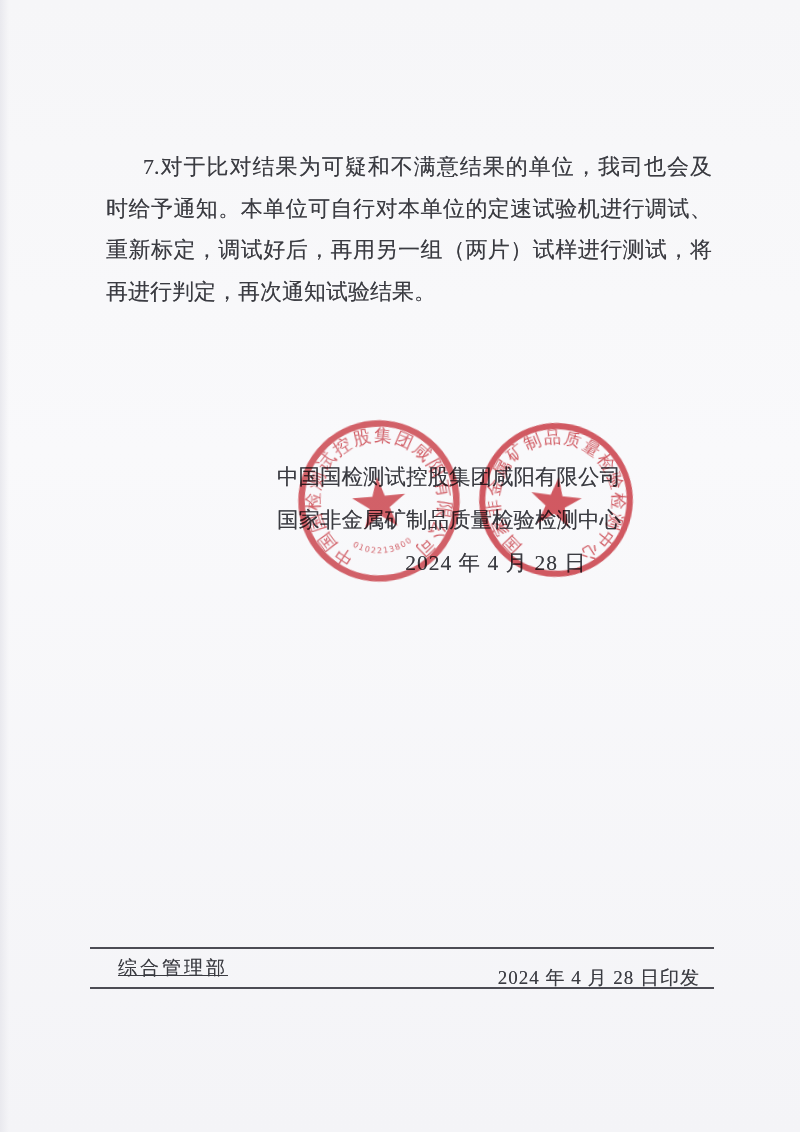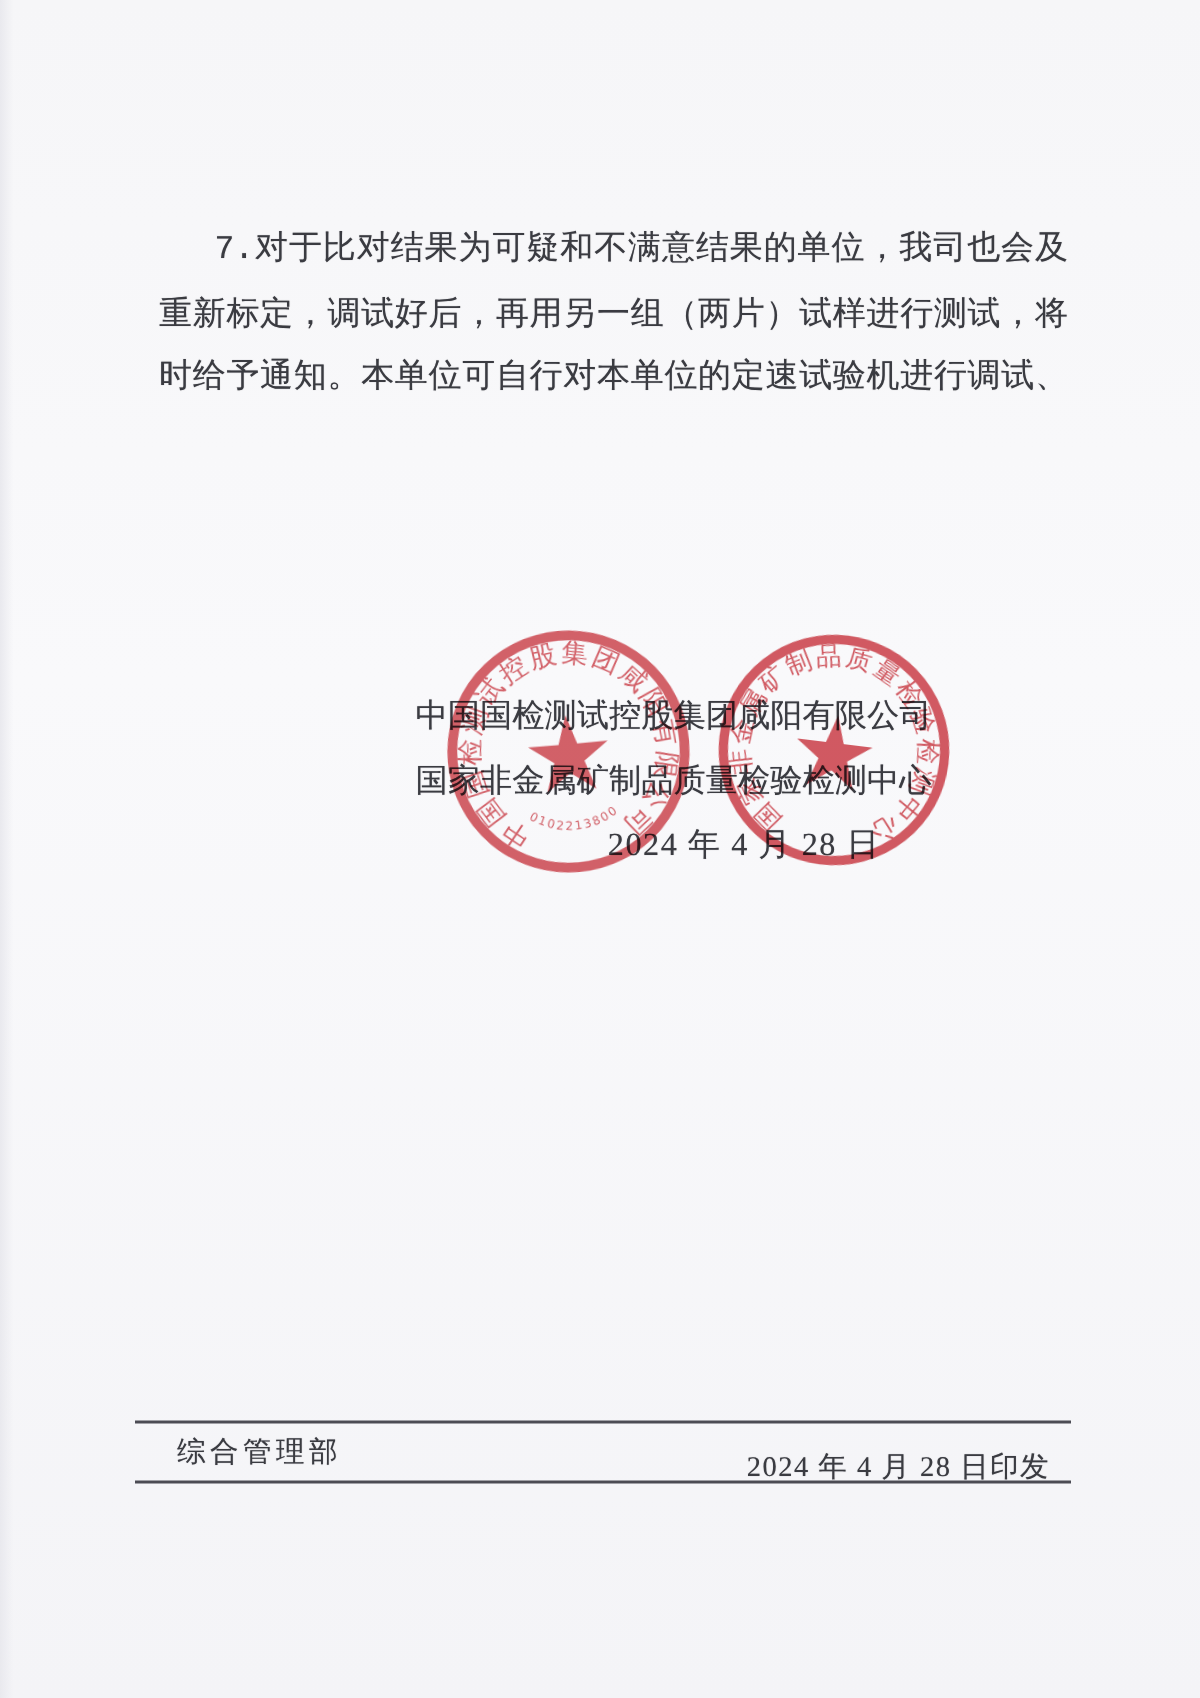--- a/index.html
+++ b/index.html
@@ -18,61 +18,62 @@
   
   .paragraph{
     position:absolute;left:106px;top:146px;width:606px;
     font-size:22px;color:#3a3b41;
     text-shadow:0 0 0.6px rgba(58,59,65,.55);
   }
   .para-line{
     height:41.6px;line-height:41.6px;white-space:nowrap;
     text-align:justify;text-align-last:justify;text-justify:inter-character;
   }
-  .para-line.indent{text-indent:37px;font-family:Liberation Mono, monospace;}
+  .para-line.indent{text-indent:37px;}
   .para-line.last{text-align-last:left;}
   
   .signature{
     position:absolute;left:277px;top:456px;width:350px;
     font-size:21.5px;color:#3a3b41;line-height:43px;
     text-shadow:0 0 0.6px rgba(58,59,65,.55);
     white-space:nowrap;
   }
   .sig-date{padding-left:88px;letter-spacing:1px;text-align:center;}
   
   .footer{
     position:absolute;left:90px;top:947px;width:624px;height:38px;
     border-top:2px solid #4c4c54;border-bottom:2px solid #4c4c54;
     display:flex;align-items:center;justify-content:space-between;
     font-size:19px;color:#3a3b41;
     text-shadow:0 0 0.6px rgba(58,59,65,.55);
   }
-  .footer .dept{padding-left:28px;letter-spacing:3px;}
+  .footer .dept{padding-left:28px;letter-spacing:3px;text-decoration:underline;}
   .footer .issue{padding-right:14px;letter-spacing:1px;margin-top:20px;}
   
   .stamp{
     position:absolute;
     mix-blend-mode:multiply;
     color:#cf4049;
   }
   .stamp.left{left:295px;top:417px;width:168px;height:168px;opacity:.82;transform:rotate(-5deg);}
   .stamp.right{left:476px;top:420px;width:160px;height:160px;opacity:.86;transform:rotate(7deg);}
   .stamp svg{width:100%;height:100%;display:block;filter:blur(.3px);}
   .stamp .ringtext{font-size:19px;font-family:"Liberation Serif","DejaVu Serif",serif;fill:currentColor;letter-spacing:2px;}
   .stamp .serial{font-size:8.5px;fill:currentColor;letter-spacing:1.5px;font-family:"DejaVu Sans","Liberation Sans",sans-serif;}
 </style>
 </head>
 <body>
 
 <div class="scan-page">
 
   <div class="paragraph">
     <div class="para-line indent">7.对于比对结果为可疑和不满意结果的单位，我司也会及</div>
+    <div class="para-line">时给予通知。本单位可自行对本单位的定速试验机进行调试、</div>
     <div class="para-line">重新标定，调试好后，再用另一组（两片）试样进行测试，将</div>
-    <div class="para-line">时给予通知。本单位可自行对本单位的定速试验机进行调试、</div>
+    <div class="para-line last">再进行判定，再次通知试验结果。</div>
   </div>
 
   <div class="signature">
     <div>中国国检测试控股集团咸阳有限公司</div>
     <div>国家非金属矿制品质量检验检测中心</div>
     <div class="sig-date">2024 年 4 月 28 日</div>
   </div>
 
   <div class="stamp left">
     <svg viewBox="0 0 180 180">

